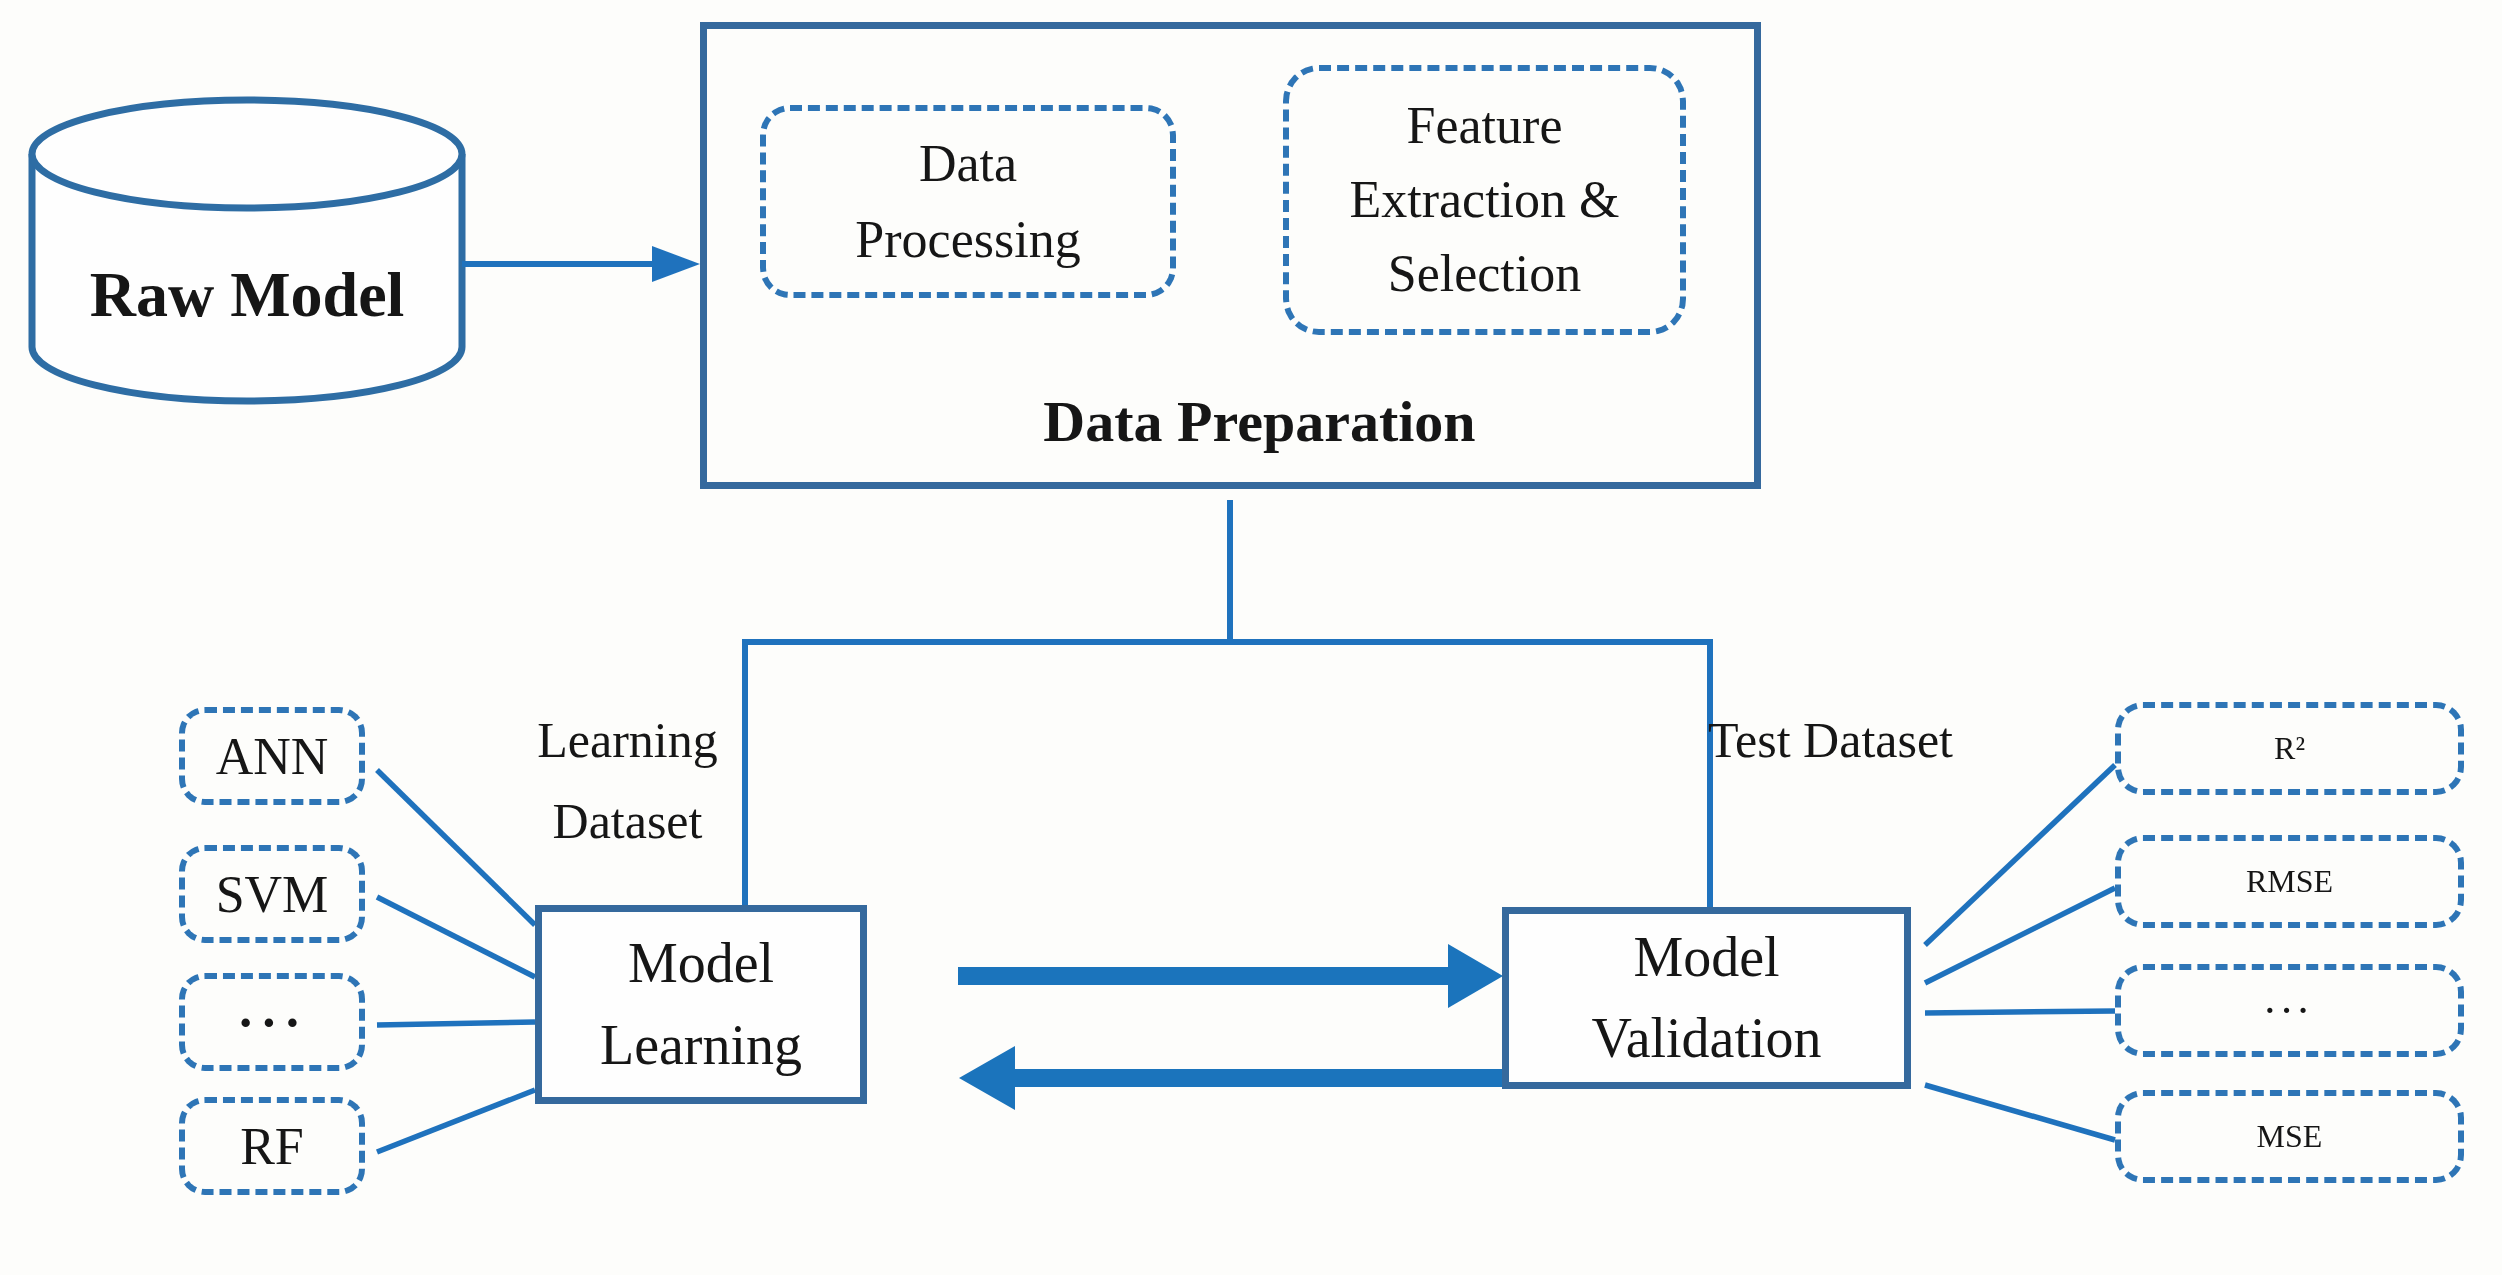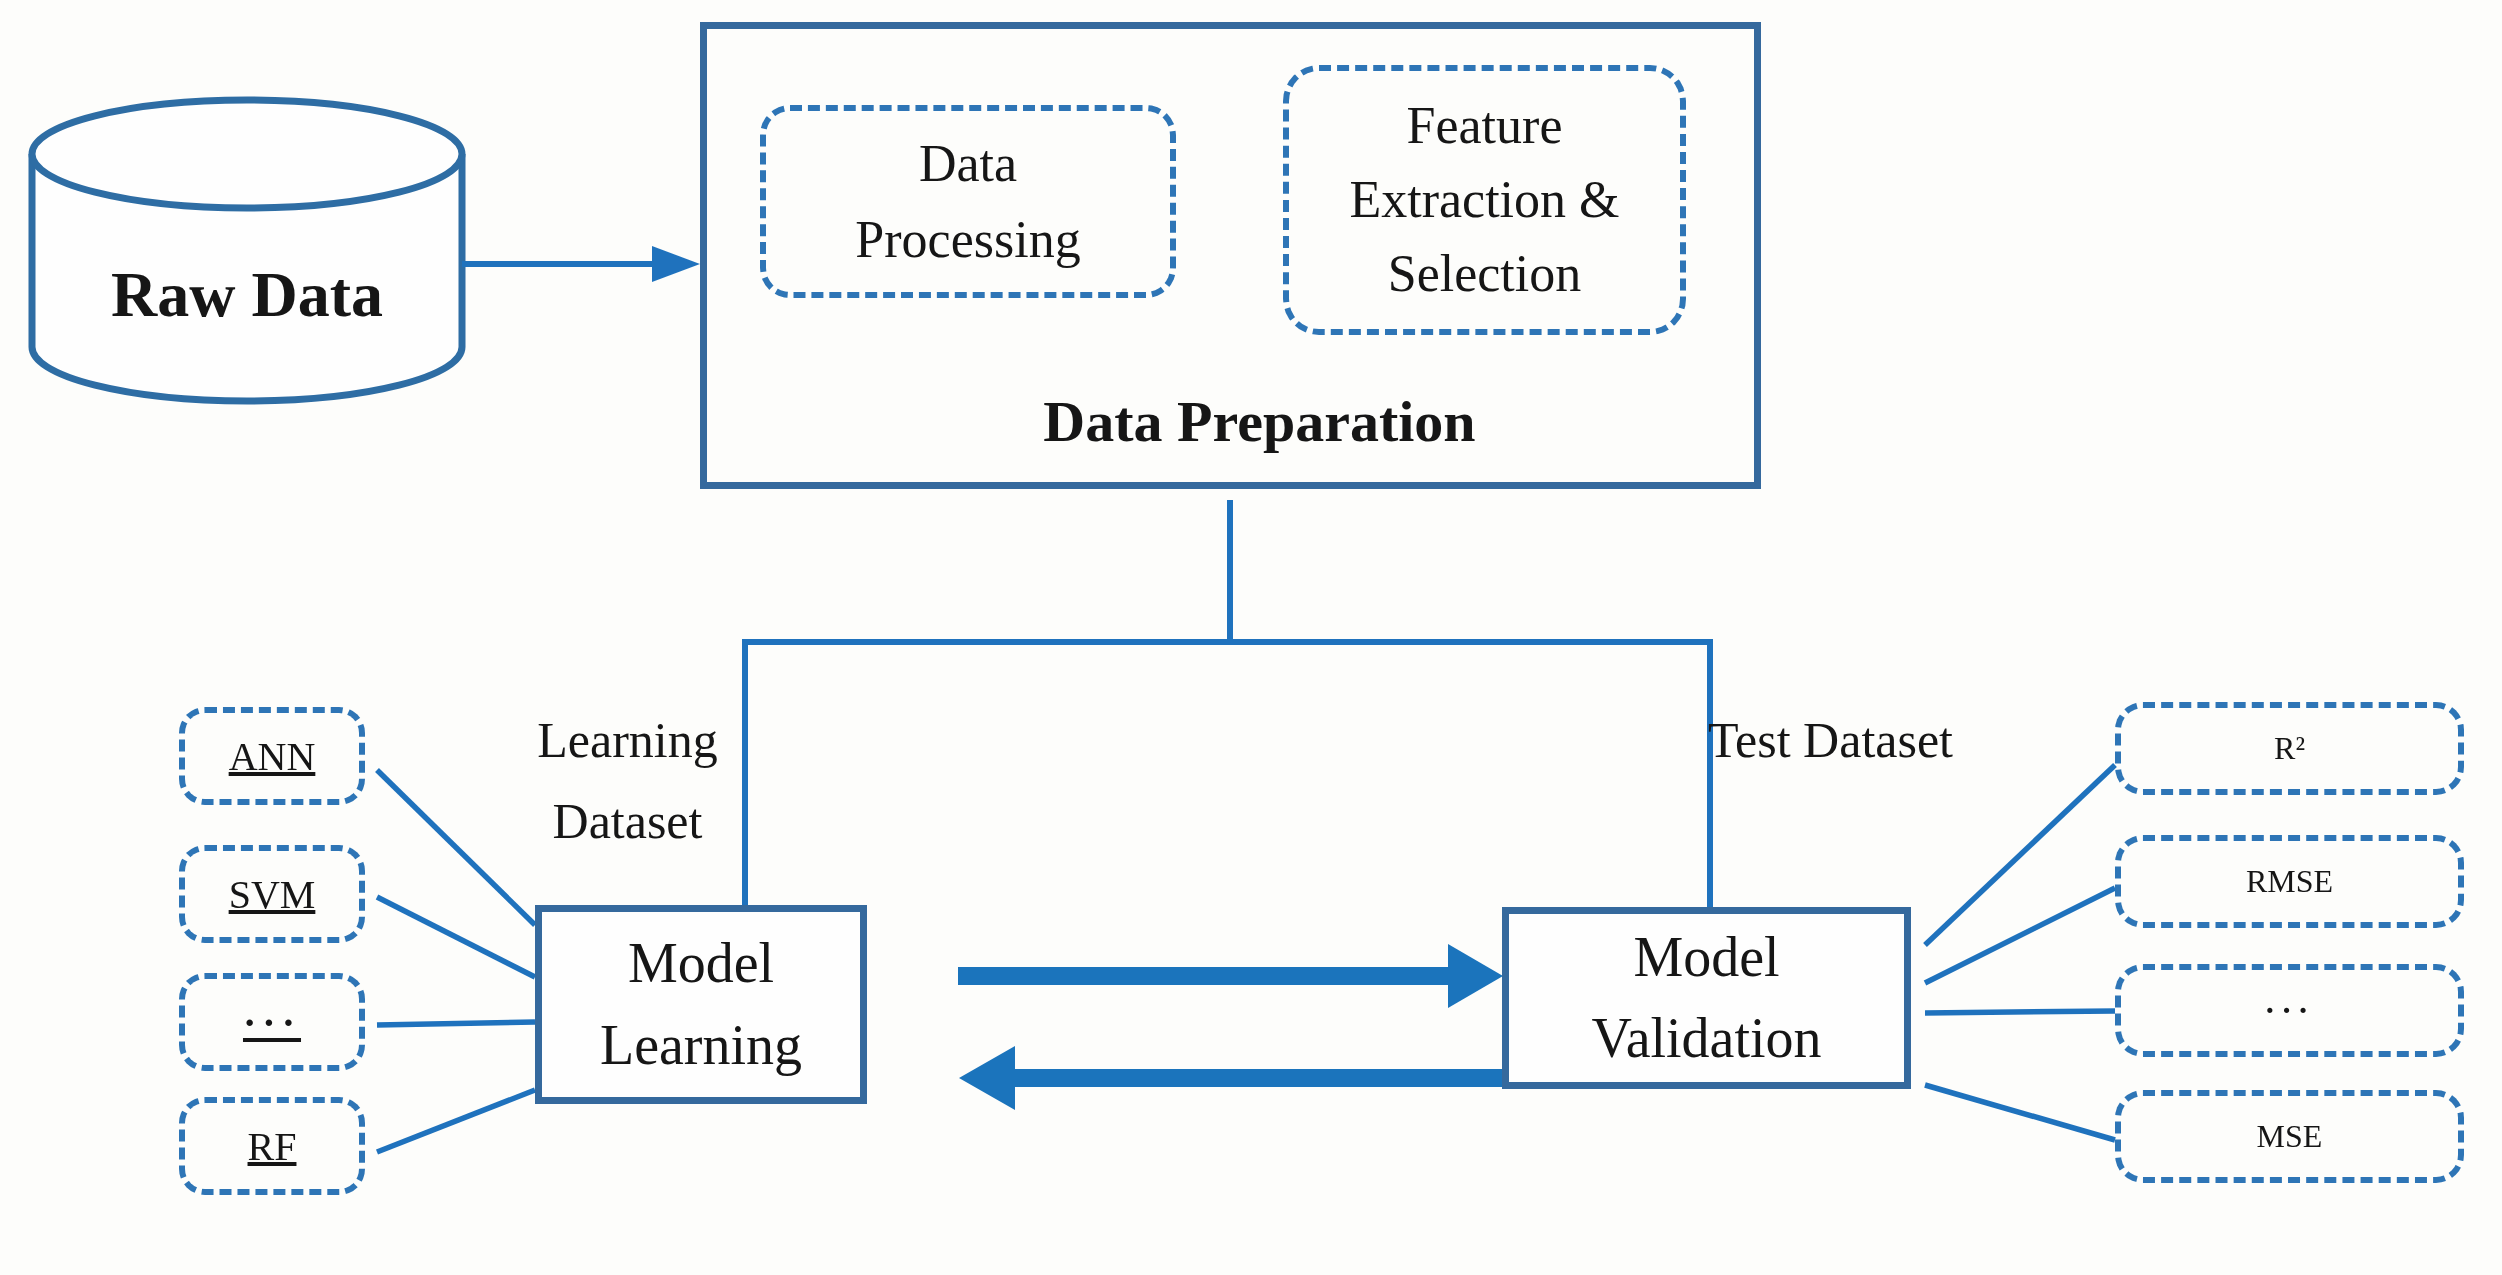--- a/index.html
+++ b/index.html
@@ -35,21 +35,21 @@
   .test-label{left:1693px;top:700px;}
 
   
   .model-box{border:7px solid #35699d;background:#fefefe;}
   .ml-box{left:535px;top:905px;width:332px;height:199px;}
   .mv-box{left:1502px;top:907px;width:409px;height:182px;}
   .model-box span{max-width:310px;font-size:56px;line-height:1.45;}
 
   
   .alg{left:179px;width:186px;height:98px;border-radius:26px;}
-  .alg span{font-size:40px;text-decoration:underline;}
+  .alg span{font-size:52px;}
   .alg0{top:707px;} .alg1{top:845px;} .alg2{top:973px;} .alg3{top:1097px;}
 
   
   .met{left:2115px;width:349px;height:93px;border-radius:28px;}
   .met span{font-size:32px;}
   .met0{top:702px;} .met1{top:835px;} .met2{top:964px;} .met3{top:1090px;}
 
   .dots span{letter-spacing:6px;font-weight:bold;}
 </style>
 </head>
@@ -89,21 +89,21 @@
     </g>
 
     <g stroke="#1f72bd" stroke-width="5.5">
       <line x1="1925" y1="945" x2="2115" y2="765"></line>
       <line x1="1925" y1="983" x2="2115" y2="888"></line>
       <line x1="1925" y1="1013" x2="2115" y2="1011"></line>
       <line x1="1925" y1="1085" x2="2115" y2="1140"></line>
     </g>
   </svg>
 
-  <div class="abs raw-label">Raw Data</div>
+  <div class="abs raw-label">Raw Model</div>
 
   <div class="abs prep-box"></div>
   <div class="abs dashed dp-box center">
     <span>Data Processing</span>
   </div>
   <div class="abs dashed fe-box center">
     <span>Feature Extraction &amp; Selection</span>
   </div>
   <div class="abs prep-title">Data Preparation</div>
 

